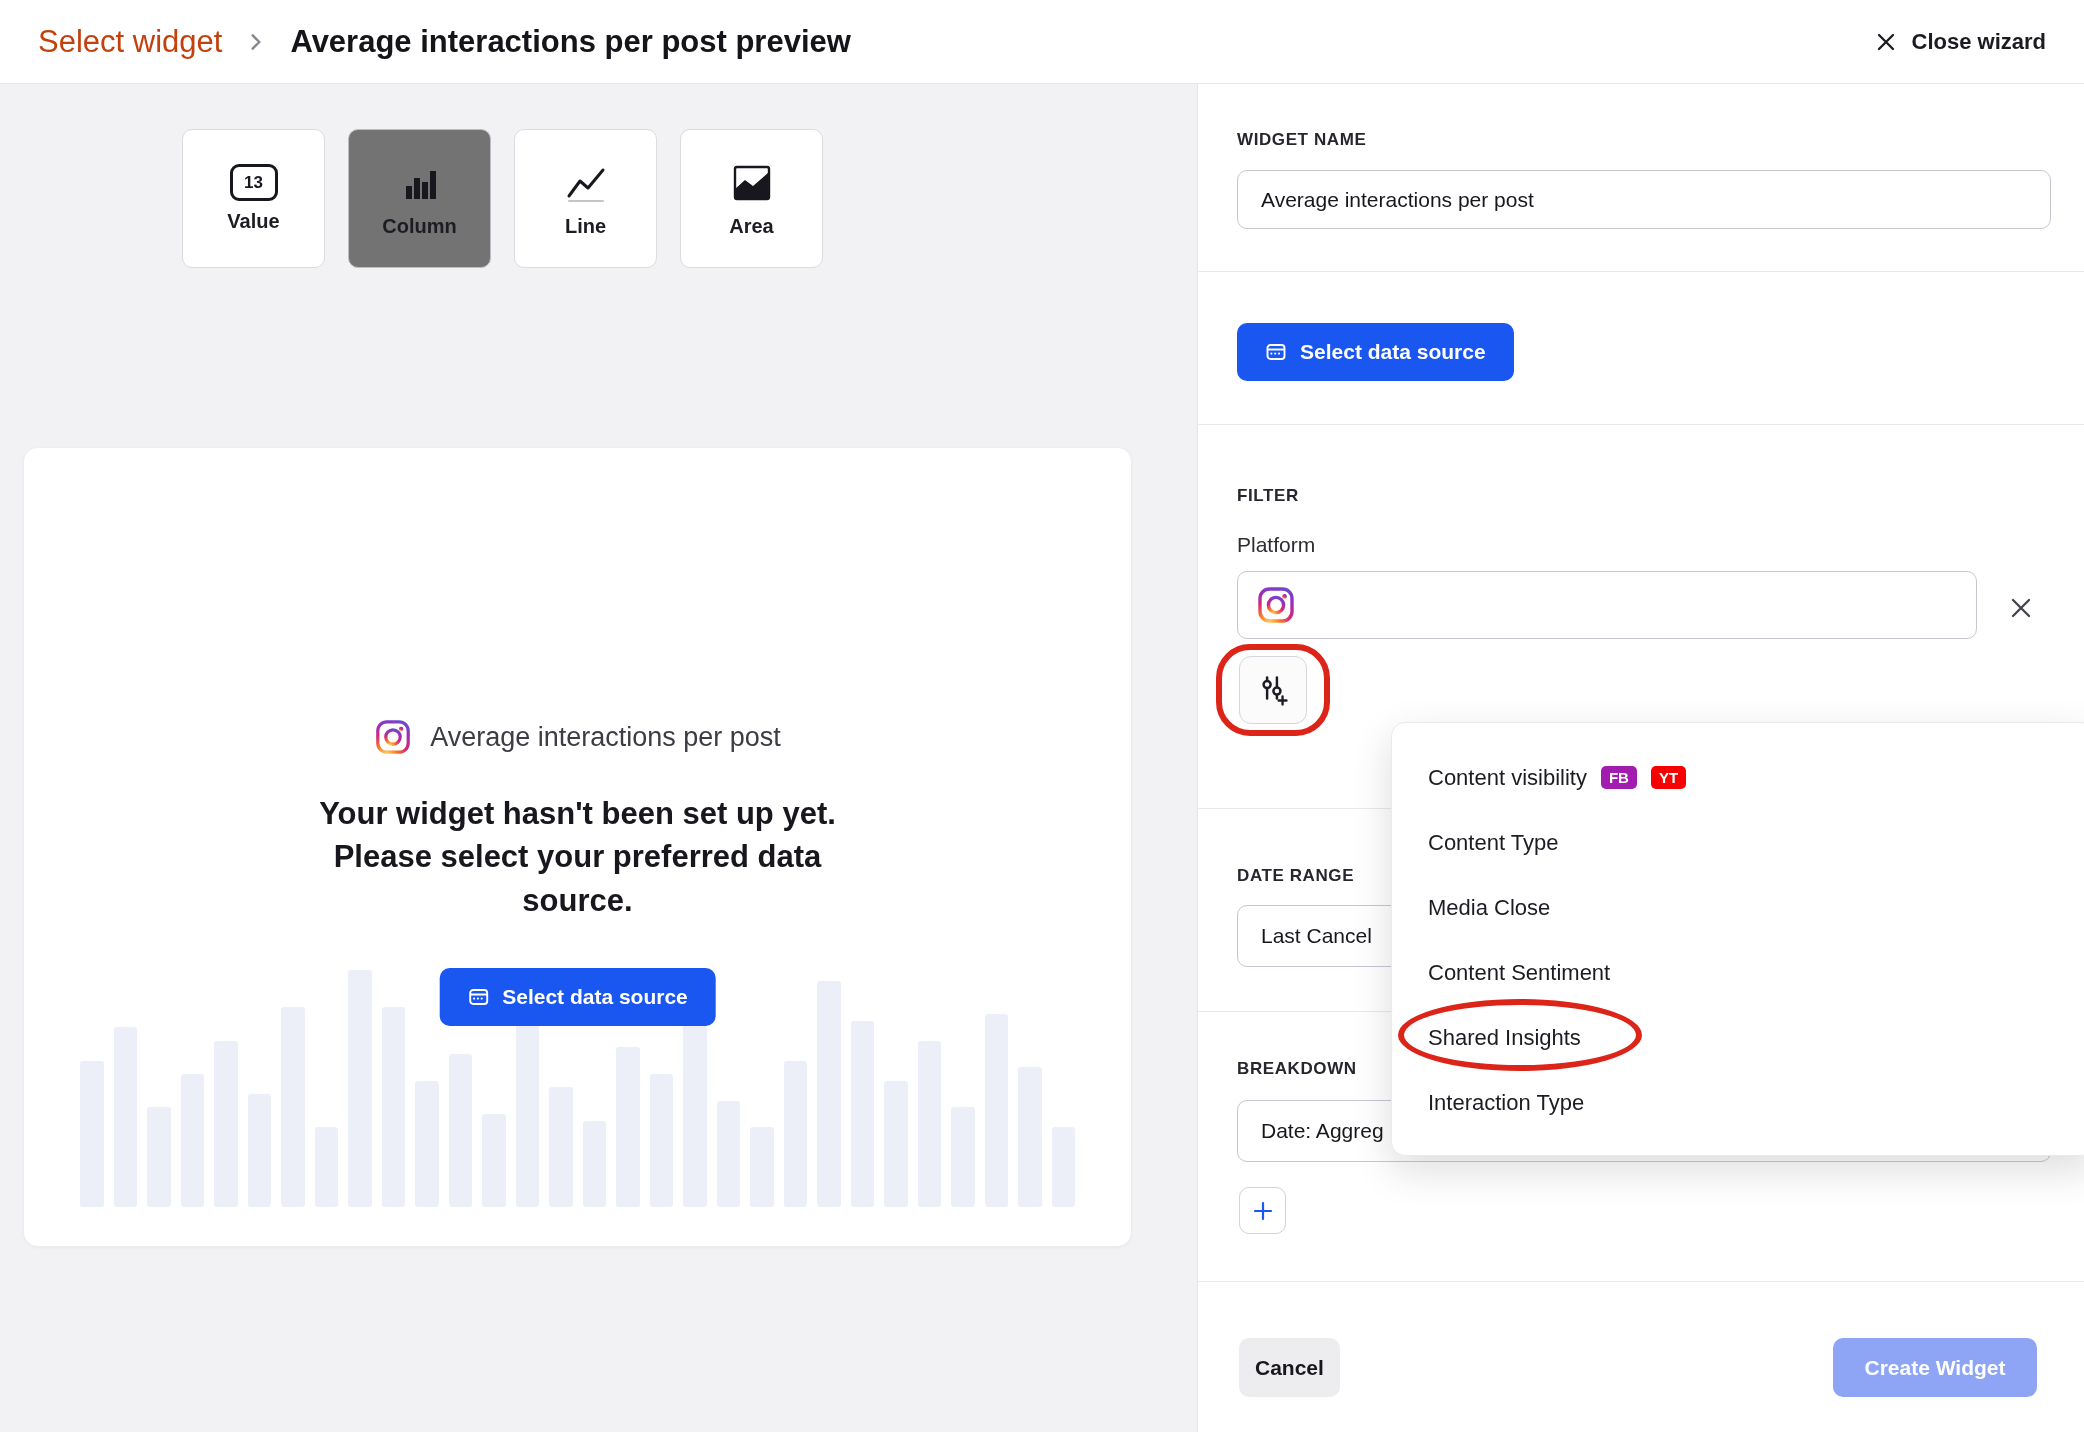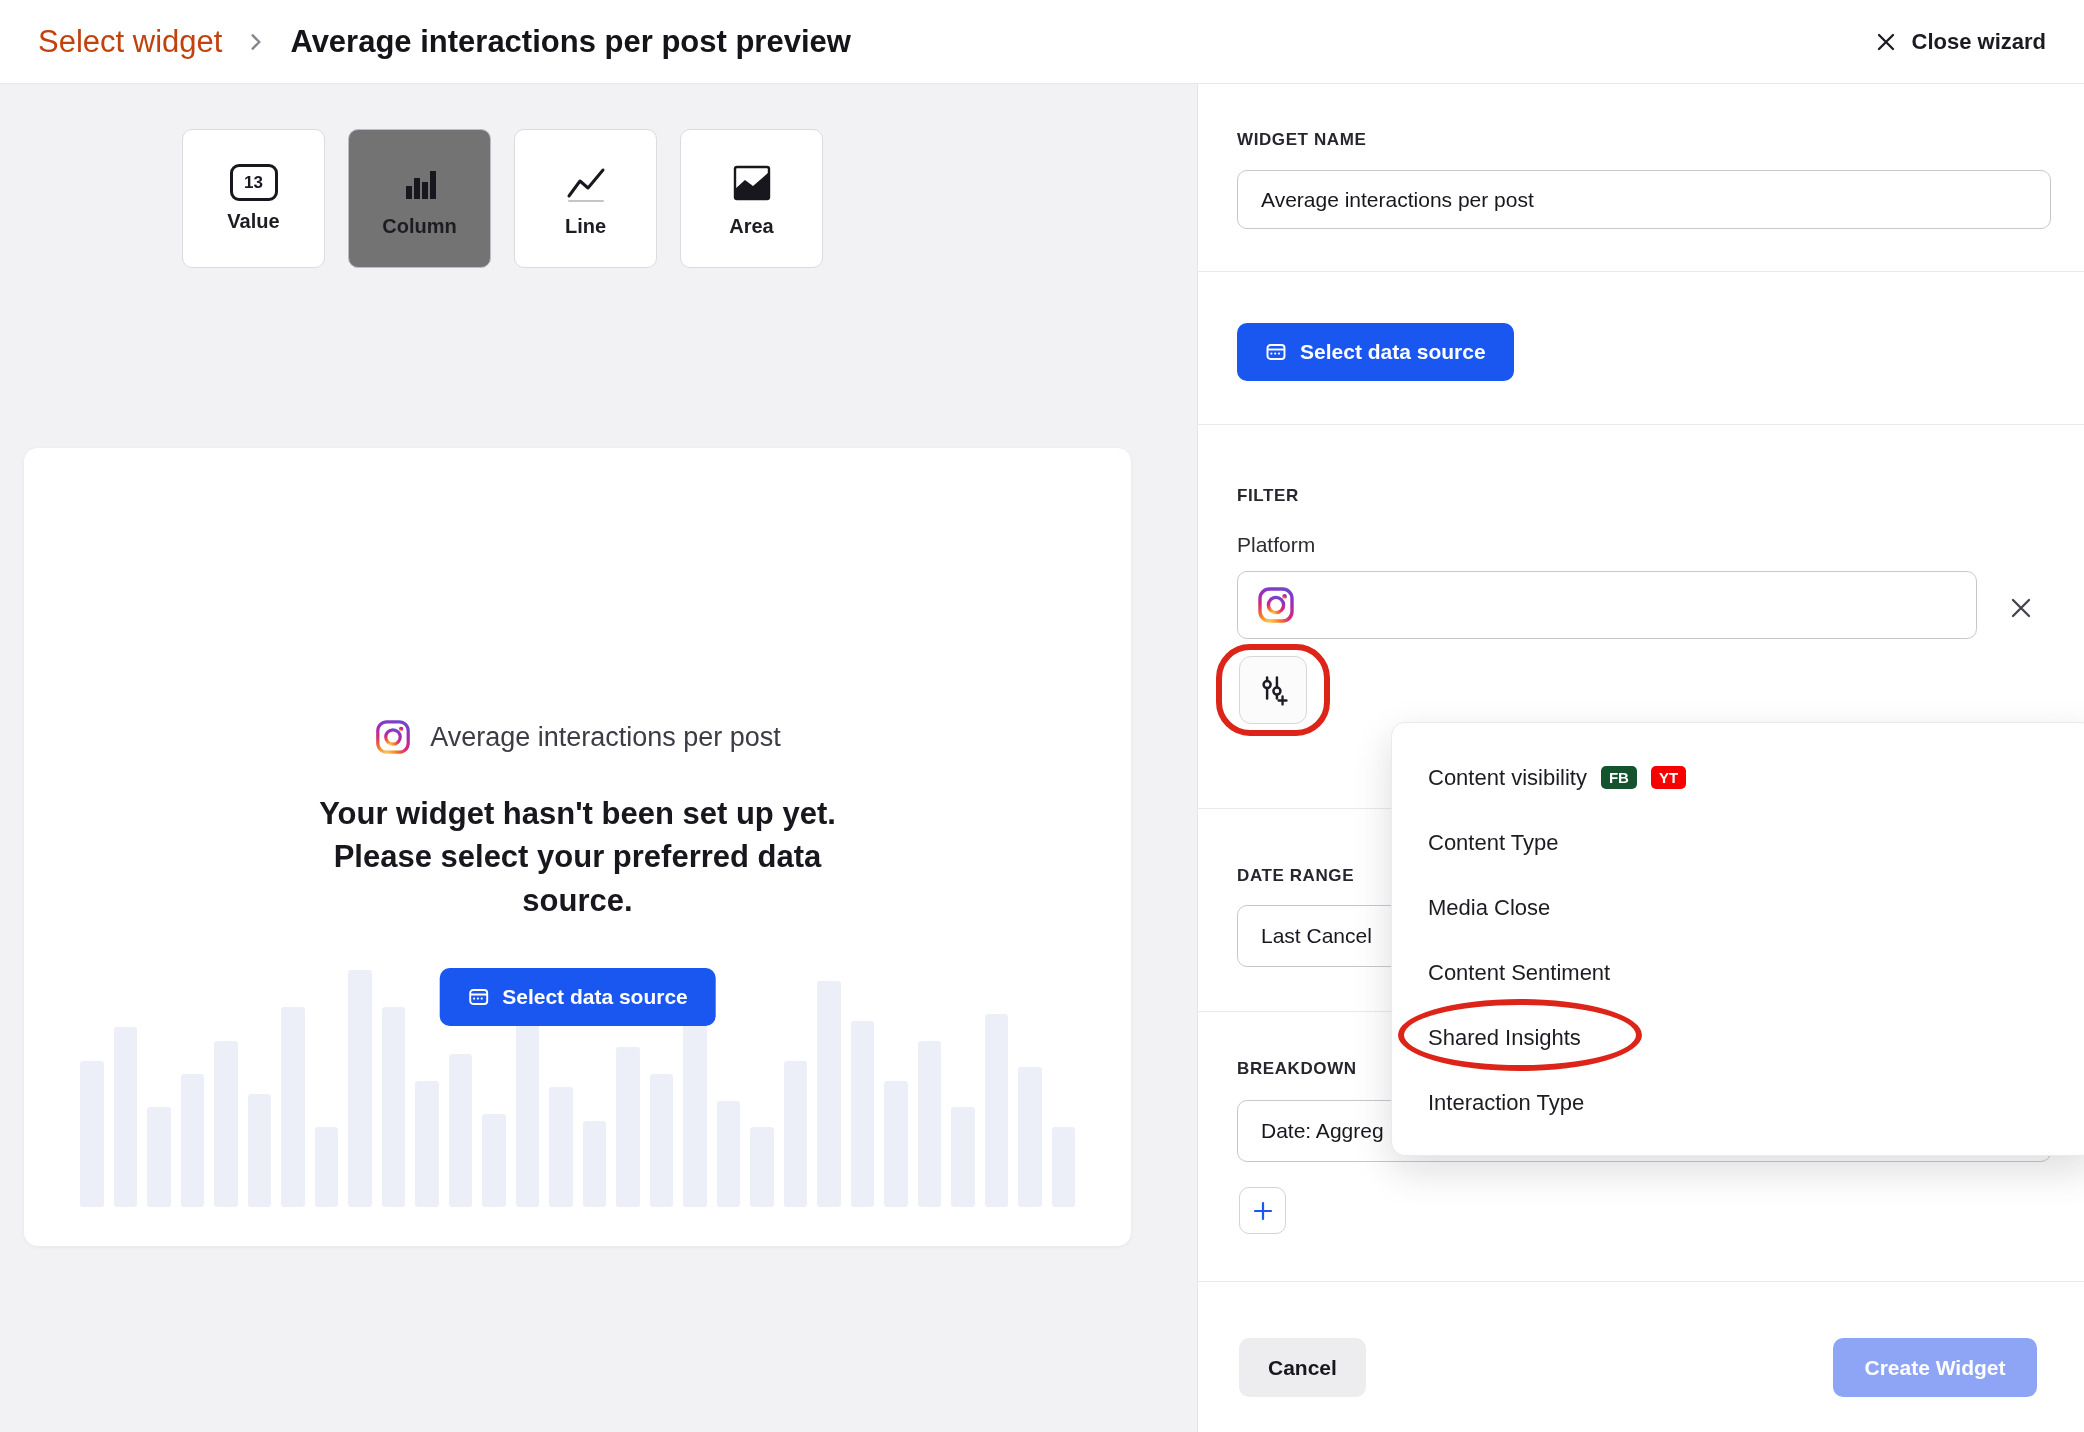--- a/index.html
+++ b/index.html
@@ -36,21 +36,21 @@
   .pv-msg{position:absolute;top:344px;left:50%;transform:translateX(-50%);width:600px;text-align:center;
           font-size:31px;font-weight:700;color:#17171d;line-height:1.4;z-index:2}
   .pv-btn-wrap{position:absolute;top:520px;left:50%;transform:translateX(-50%);z-index:3}
   .bars{position:absolute;left:56px;right:56px;bottom:39px;display:flex;align-items:flex-end;gap:10px;z-index:1}
   .pbar{flex:1;background:#edeff8;border-radius:3px}
 
   
   .btn-primary{display:inline-flex;align-items:center;justify-content:center;gap:13px;background:#1a57f0;color:#fff;
                font-weight:700;font-size:21px;border:none;border-radius:10px;height:58px;padding:0 28px;cursor:pointer;
                font-family:"Liberation Sans",sans-serif}
-  .btn-cancel{position:absolute;left:1239px;top:1338px;height:59px;padding:0 29px;background:#ededf0;border:none;border-radius:10px;
+  .btn-cancel{position:absolute;left:1239px;top:1338px;height:59px;padding:0 16px;background:#ededf0;border:none;border-radius:10px;
               font-size:21px;font-weight:700;color:#17171d;cursor:pointer;font-family:"Liberation Sans",sans-serif;z-index:2}
   .btn-create{position:absolute;left:1833px;top:1338px;width:204px;height:59px;background:#8da5f4;border:none;border-radius:10px;
               font-size:21px;font-weight:700;color:#fff;cursor:pointer;font-family:"Liberation Sans",sans-serif;z-index:2}
 
   
   .rp-label{position:absolute;font-size:17px;font-weight:700;letter-spacing:.6px;color:#26262e;z-index:2}
   .plain-label{position:absolute;font-size:21px;color:#2c2c33;z-index:2}
   .inp{position:absolute;border:1px solid #c7c7cf;border-radius:10px;background:#fff;font-size:21px;color:#17171d;z-index:2}
   input.inp{padding:0 23px;font-family:"Liberation Sans",sans-serif}
   .inp-flex{display:flex;align-items:center;padding:0 23px}
@@ -63,21 +63,21 @@
   #inp-daterange{left:1237px;top:905px;width:814px;height:62px}
   #inp-breakdown{left:1237px;top:1100px;width:814px;height:62px;justify-content:space-between}
   #btn-plus{position:absolute;left:1239px;top:1187px;width:47px;height:47px;border:1px solid #d2d2d9;border-radius:10px;background:#fff;
             display:flex;align-items:center;justify-content:center;cursor:pointer;z-index:2}
 
   
   .menu{position:absolute;left:1391px;top:722px;width:705px;height:434px;background:#fff;border:1px solid #eaeaee;border-radius:14px;
         box-shadow:0 14px 40px rgba(15,15,30,.14);z-index:20;padding-top:22px}
   .menu-item{height:65px;display:flex;align-items:center;padding-left:36px;font-size:22px;color:#1c1c22;gap:10px;cursor:pointer}
   .badge{font-size:15px;font-weight:700;color:#fff;border-radius:5px;padding:4px 8px;line-height:1;margin-left:4px}
-  .badge.fb{background:#14532d}
+  .badge.fb{background:#a21caf}
   .badge.yt{background:#f60002}
 
   
   #anno-filter{position:absolute;left:1216px;top:644px;width:114px;height:92px;border:6px solid #dd2419;border-radius:34px;z-index:40;pointer-events:none}
   #anno-shared{position:absolute;left:1398px;top:999px;width:244px;height:72px;border:6px solid #dd2419;border-radius:50%;z-index:40;pointer-events:none}
 </style>
 </head>
 <body>
 
 <div class="topbar">

